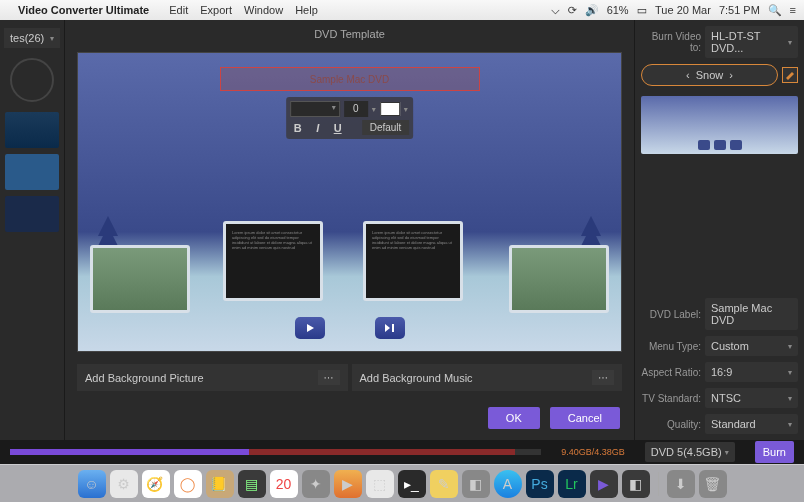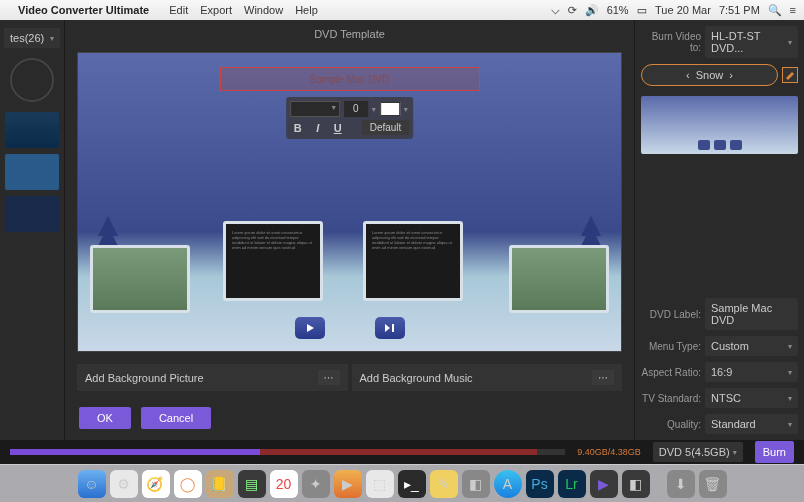--- a/index.html
+++ b/index.html
@@ -32,33 +32,33 @@
 .tree{position:absolute;bottom:80px;width:40px;height:60px}
 .tree svg{width:100%;height:100%}
 .card{position:absolute;bottom:50px;width:100px;height:80px;background:#1a1a1a;border:3px solid #d8e0e8;border-radius:3px;padding:6px;overflow:hidden}
 .card.txt{font-size:4px;color:#888;line-height:5px}
 .photo{position:absolute;bottom:38px;width:100px;height:68px;border:3px solid #d8e0e8;border-radius:3px;background:linear-gradient(#7a9a7a,#5a7a5a);overflow:hidden}
 .ctrl{position:absolute;bottom:12px;left:50%;transform:translateX(-50%);display:flex;gap:50px}
 .ctrl-btn{width:30px;height:22px;background:linear-gradient(#4a5aaa,#2a3a8a);border-radius:5px;display:flex;align-items:center;justify-content:center}
 .bg-row{display:flex;padding:8px 12px;gap:4px}
 .bg-field{flex:1;background:#333;padding:6px 8px;display:flex;justify-content:space-between;align-items:center;font-size:10px;color:#888}
 .dots{background:#3a3a3a;padding:2px 6px;font-size:10px}
-.btns{display:flex;gap:10px;padding:8px 14px}
+.btns{display:flex;justify-content:flex-end;gap:10px;padding:8px 14px}
 .btn{padding:5px 18px;background:#7a5ad8;color:#fff;font-size:11px;border-radius:2px}
 .right{width:170px;background:#2a2a2a;border-left:1px solid #1a1a1a;padding:6px;display:flex;flex-direction:column;gap:6px}
 .media-b{text-align:right;color:#d88;font-size:10px;padding:4px}
 .row{display:flex;align-items:center;gap:4px}
 .lbl{width:60px;text-align:right;font-size:10px;color:#999}
 .sel{flex:1;background:#333;padding:4px 6px;font-size:10px;display:flex;justify-content:space-between;align-items:center;border-radius:2px}
 .sel.orange{border:1px solid #d8873a;border-radius:11px;justify-content:center;gap:6px}
 .mini-prev{height:58px;background:linear-gradient(#5a6aaa,#c8d8e8);margin:4px 0;border-radius:2px;position:relative}
 .mini-ctrls{position:absolute;bottom:4px;left:50%;transform:translateX(-50%);display:flex;gap:4px}
 .mc{width:12px;height:10px;background:#3a4a8a;border-radius:2px}
 .sq{width:16px;height:16px;border:1px solid #d8873a;background:#333;display:flex;align-items:center;justify-content:center}
-.bar{height:24px;background:#1a1a1a;display:flex;align-items:center;padding:0 10px;gap:12px}
+.bar{height:24px;background:#1a1a1a;display:flex;align-items:center;padding:0 10px;gap:20px}
 .prog{flex:1;height:6px;background:#333;position:relative}
 .prog-f{position:absolute;height:100%;background:#7a4ad8}
 .prog-r{position:absolute;height:100%;background:#8a2a2a}
 .sz{font-size:9px;color:#d87a3a}
 .burn{padding:5px 8px;background:#7a5ad8;color:#fff;border-radius:2px}
 .dock{position:absolute;bottom:0;left:0;right:0;height:38px;background:rgba(220,220,225,.75);display:flex;align-items:center;justify-content:center;gap:4px;padding:0 10px;border-top:1px solid rgba(255,255,255,.4)}
 .di{width:28px;height:28px;border-radius:6px;display:flex;align-items:center;justify-content:center;font-size:14px}
 .arr{color:#888;font-size:8px}
 </style>
 </head>

